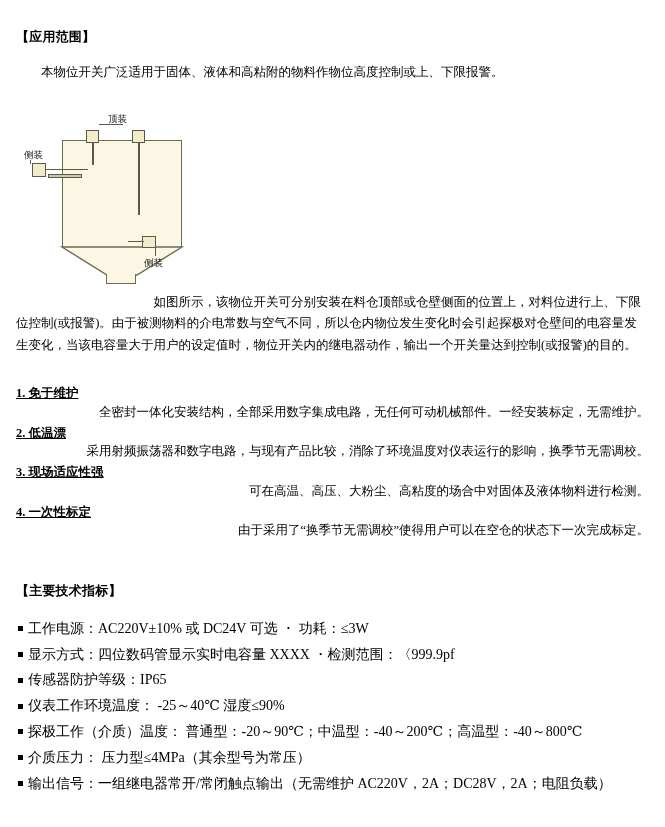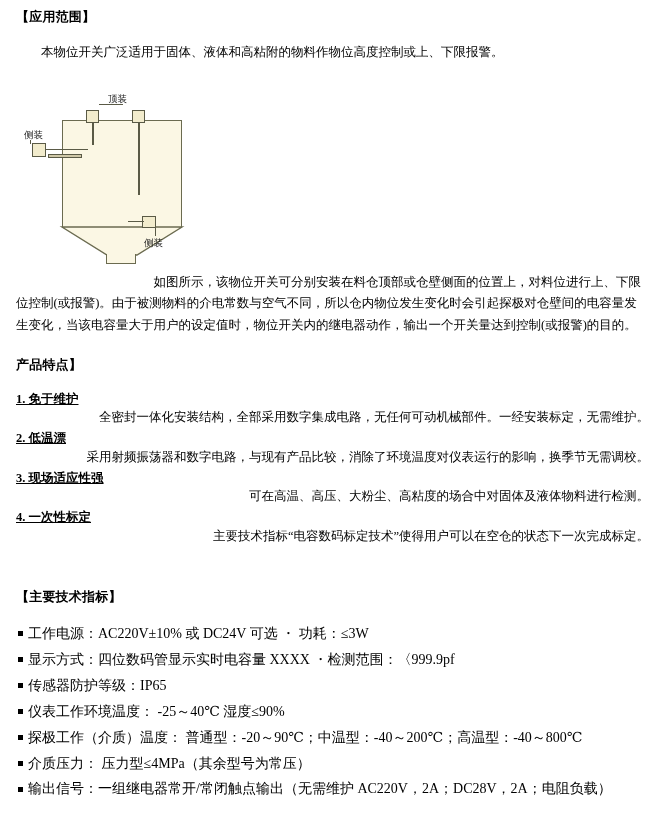--- a/index.html
+++ b/index.html
@@ -14,20 +14,21 @@
     color: #000000;
     font-size: 12.5px;
     line-height: 1.5;
     position: relative;
     overflow: hidden;
   }
   .page {
     padding: 7px 16px 0 16px;
     box-sizing: border-box;
     width: 665px;
+    margin-top: 20px;
   }
   .section-head {
     font-weight: bold;
     font-size: 13px;
     margin: 0 0 6px 0;
     letter-spacing: 0.2px;
   }
   .para-indent {
     text-indent: 2em;
     margin: 0;
@@ -167,31 +168,30 @@
       <div class="lbl" style="left:0px; top:30px;">侧装</div>
       <div class="lbl" style="left:120px; top:138px;">侧装</div>
     </div>
 
     <p class="para-indent" style="text-indent:11em; line-height:1.75;">如图所示，该物位开关可分别安装在料仓顶部或仓壁侧面的位置上，对料位进行上、下限位控制(或报警)。由于被测物料的介电常数与空气不同，所以仓内物位发生变化时会引起探极对仓壁间的电容量发生变化，当该电容量大于用户的设定值时，物位开关内的继电器动作，输出一个开关量达到控制(或报警)的目的。</p>
   </div>
 
   <div class="gap-md"></div>
 
   <div>
-    <div class="section-head">产品特点】</div>
     <div class="gap-sm"></div>
 
     <p class="feat-title">1. 免于维护</p>
     <p class="feat-text">全密封一体化安装结构，全部采用数字集成电路，无任何可动机械部件。一经安装标定，无需维护。</p>
     <p class="feat-title">2. 低温漂</p>
     <p class="feat-text">采用射频振荡器和数字电路，与现有产品比较，消除了环境温度对仪表运行的影响，换季节无需调校。</p>
     <p class="feat-title">3. 现场适应性强</p>
     <p class="feat-text">可在高温、高压、大粉尘、高粘度的场合中对固体及液体物料进行检测。</p>
     <p class="feat-title">4. 一次性标定</p>
-    <p class="feat-text">主要技术指标“电容数码标定技术”使得用户可以在空仓的状态下一次完成标定。</p>
+    <p class="feat-text">由于采用了“换季节无需调校”使得用户可以在空仓的状态下一次完成标定。</p>
   </div>
 
   <div class="gap-lg"></div>
   <div class="gap-sm"></div>
 
   <div>
     <div class="section-head">【主要技术指标】</div>
     <div class="gap-sm"></div>
 
     <p class="spec-line"><span class="bullet-sq"></span><span>工作电源：AC220V±10% 或 DC24V 可选 ・ 功耗：≤3W</span></p>

